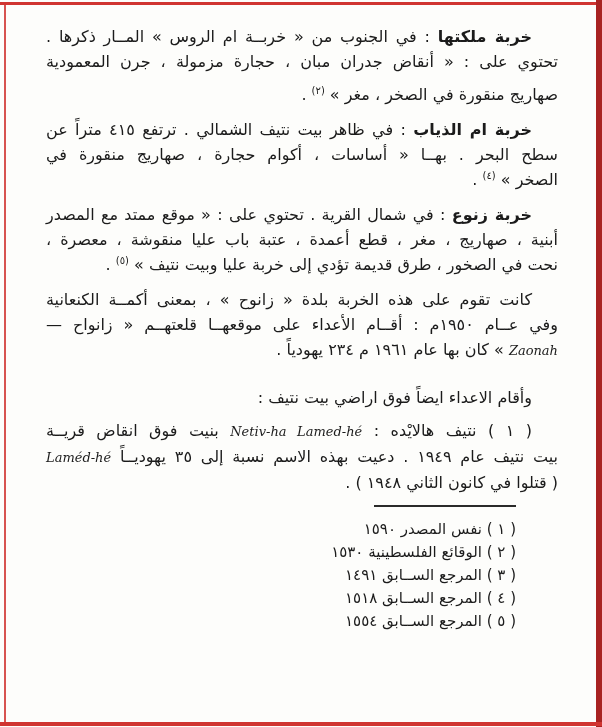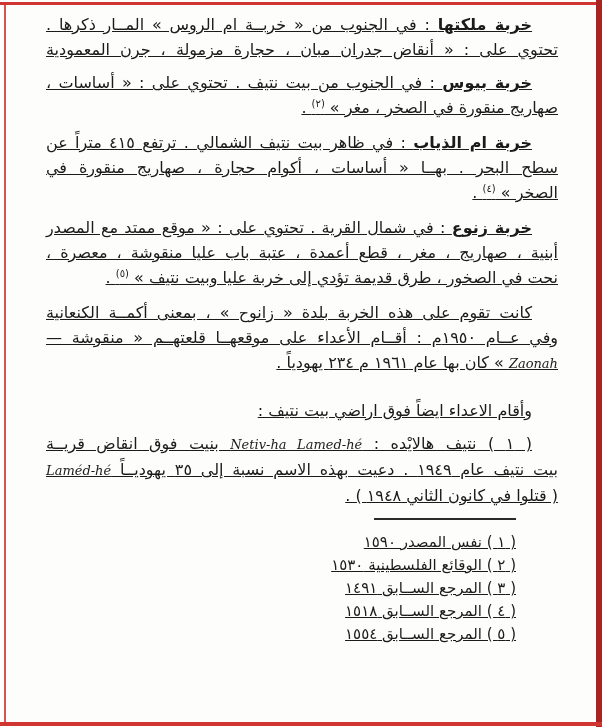--- a/index.html
+++ b/index.html
@@ -13,24 +13,23 @@
     direction:rtl;
   }
   
   .frame-top{position:absolute;top:2px;left:0;right:0;height:3px;background:var(--frame_red,#d03531);}
   .frame-left{position:absolute;top:2px;bottom:2px;left:4px;width:2px;background:var(--frame_red,#d03531);opacity:.85;}
   .frame-right{position:absolute;top:0;bottom:0;right:0;width:6px;background:var(--frame_dark_red,#a82322);}
   .frame-bottom{position:absolute;bottom:1px;left:0;right:0;height:4px;background:var(--frame_red,#d03531);}
 
   .content{
     position:absolute;top:0;left:10px;right:10px;bottom:0;
-    padding:12px 34px 0 36px;
+    padding:24px 34px 0 36px;
     font-size:16px;
     line-height:25px;
-    text-decoration:underline;
   }
   .para{margin:0 0 8px 0;}
   .line{text-align:justify;text-align-last:justify;white-space:normal;}
   .line.last{text-align-last:right;}
   .line.single{text-align:right;text-align-last:right;margin-top:22px;}
   .line.first{text-indent:26px;}
   .hd{font-weight:bold;}
   .sup{font-size:10px;position:relative;top:-6px;letter-spacing:-1px;}
   .lat{font-family:"DejaVu Serif",serif;font-style:italic;font-size:13px;}
   .fn-divider{
@@ -51,40 +50,39 @@
   <div class="frame-bottom"></div>
 
   <div class="content">
 
     <div class="para">
       <div class="line first"><span class="hd">خربة ملكتها</span><span> : في الجنوب من « خربــة ام الروس » المــار ذكرها .</span></div>
       <div class="line"><span>تحتوي على : « أنقاض جدران مبان ، حجارة مزمولة ، جرن المعمودية</span></div>
     </div>
 
     <div class="para">
-      <div class="line first"><span class="hd">خربة بيوس</span><span> : في الجنوب من بيت نتيف . تحتوي على : « أساسات ،</span></div>
       <div class="line last"><span>صهاريج منقورة في الصخر ، مغر » </span><span class="sup">(٢)</span><span> .</span></div>
     </div>
 
 
     <div class="para">
       <div class="line first"><span class="hd">خربة ام الذياب</span><span> : في ظاهر بيت نتيف الشمالي . ترتفع ٤١٥ متراً عن</span></div>
       <div class="line"><span>سطح البحر . بهــا « أساسات ، أكوام حجارة ، صهاريج منقورة في</span></div>
       <div class="line last"><span>الصخر » </span><span class="sup">(٤)</span><span> .</span></div>
     </div>
 
     <div class="para">
       <div class="line first"><span class="hd">خربة زنوع</span><span> : في شمال القرية . تحتوي على : « موقع ممتد مع المصدر</span></div>
       <div class="line"><span>أبنية ، صهاريج ، مغر ، قطع أعمدة ، عتبة باب عليا منقوشة ، معصرة ،</span></div>
       <div class="line last"><span>نحت في الصخور ، طرق قديمة تؤدي إلى خربة عليا وبيت نتيف » </span><span class="sup">(٥)</span><span> .</span></div>
     </div>
 
     <div class="para">
       <div class="line first"><span>كانت تقوم على هذه الخربة بلدة « زانوح » ، بمعنى أكمــة الكنعانية</span></div>
-      <div class="line"><span>وفي عــام ١٩٥٠م : أقــام الأعداء على موقعهــا قلعتهــم « منقوشة —</span></div>
+      <div class="line"><span>وفي عــام ١٩٥٠م : أقــام الأعداء على موقعهــا قلعتهــم « زانواح —</span></div>
       <div class="line last"><span class="lat">Zaonah</span><span> » كان بها عام ١٩٦١ م ٢٣٤ يهودياً .</span></div>
     </div>
 
     <div class="para">
       <div class="line single first"><span>وأقام الاعداء ايضاً فوق اراضي بيت نتيف :</span></div>
     </div>
 
     <div class="para">
       <div class="line first"><span>( ١ ) نتيف هالايْده : </span><span class="lat">Netiv-ha Lamed-hé</span><span> بنيت فوق انقاض قريــة</span></div>
       <div class="line"><span>بيت نتيف عام ١٩٤٩ . دعيت بهذه الاسم نسبة إلى ٣٥ يهوديــاً </span><span class="lat">Laméd-hé</span></div>

